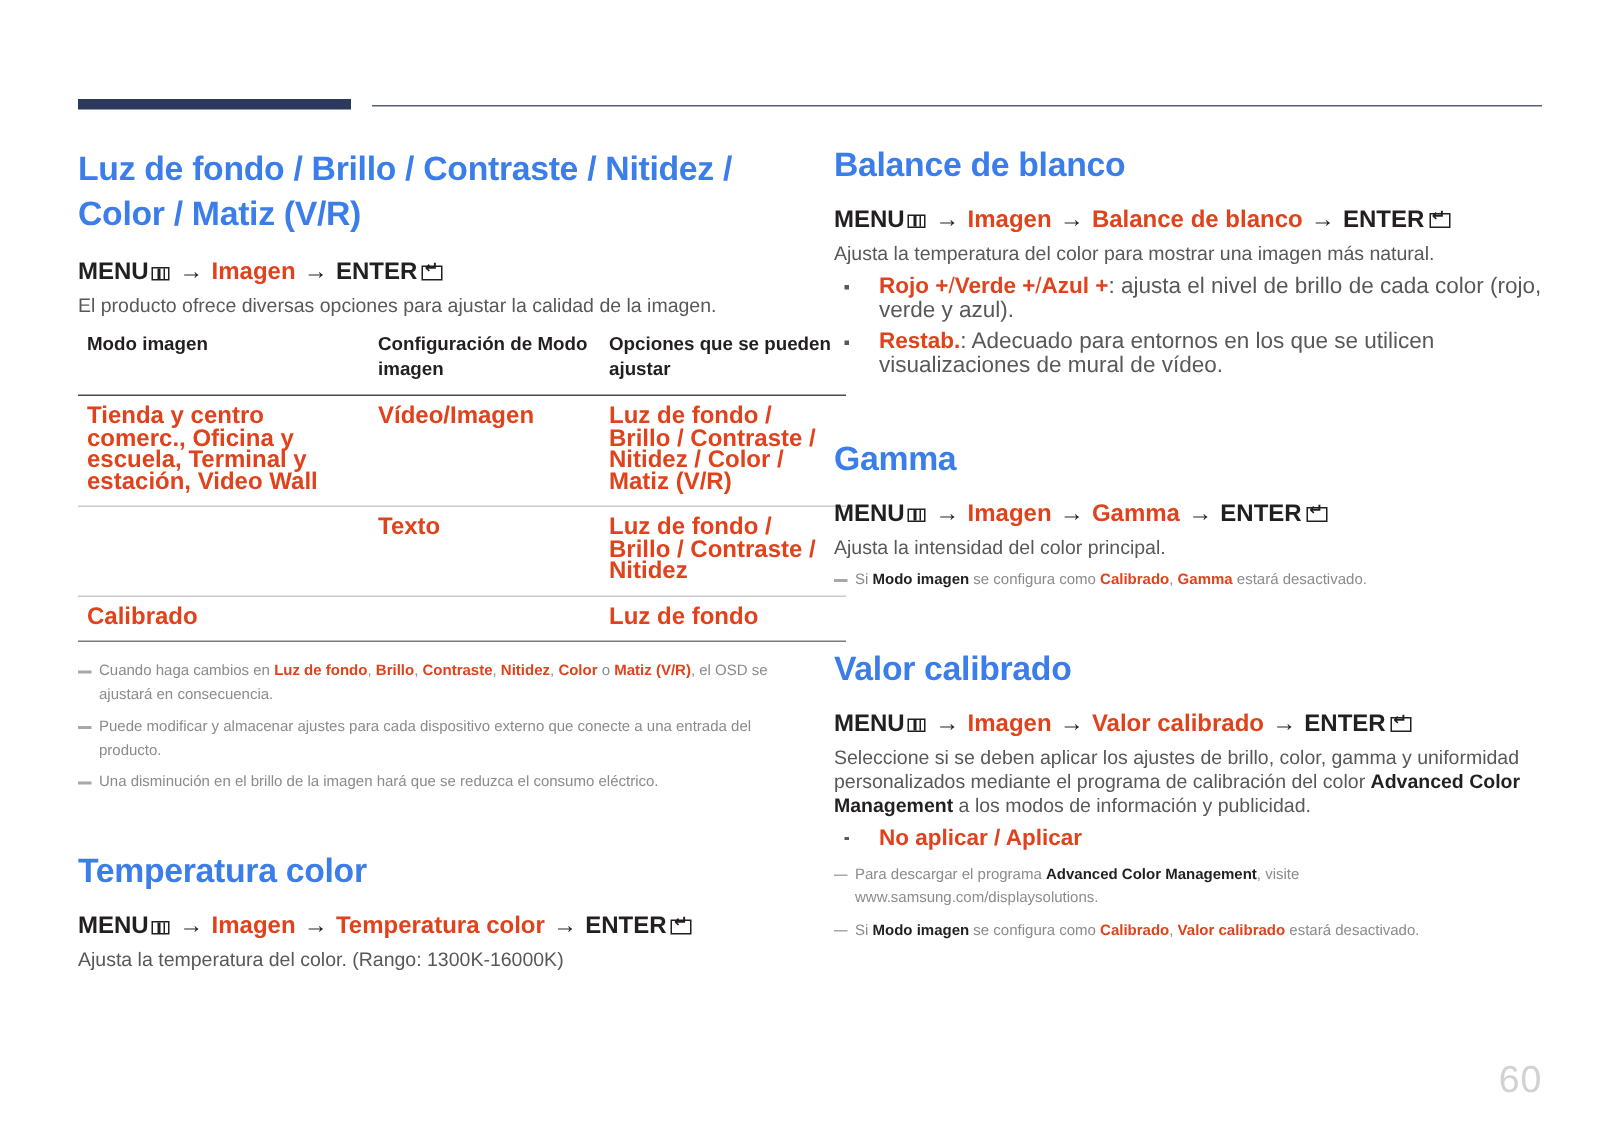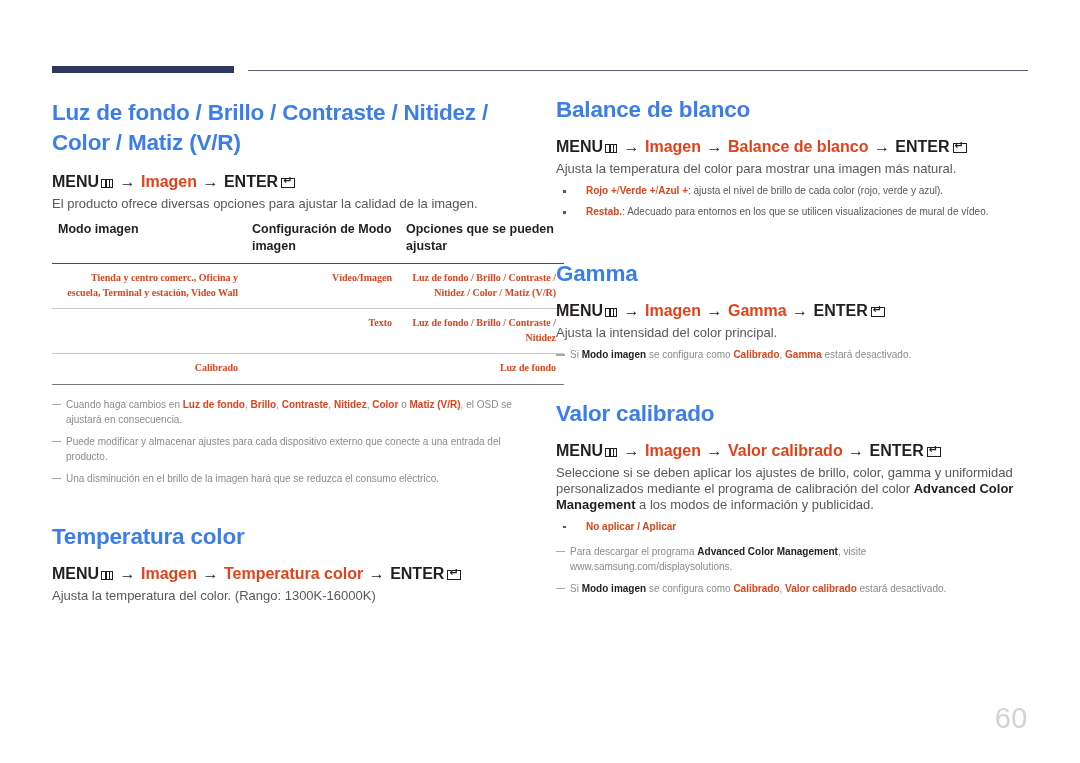--- a/index.html
+++ b/index.html
@@ -74,21 +74,21 @@
     margin:0 0 9px 0;
   }
   p.body.tight{margin-bottom:6px;}
   .b{font-weight:bold;color:#231f20;}
   .r{color:#e0431c;font-weight:bold;}
   .rn{color:#e0431c;}
 
   
   ul.bul{list-style:none;margin:0 0 9px 0;padding:0;}
   ul.bul li{
-    font-size:10px;line-height:16px;color:#58585b;
+    font-size:15px;line-height:16px;color:#58585b;
     position:relative;padding-left:30px;margin-bottom:5px;
   }
   ul.bul li:before{
     content:"";position:absolute;left:7px;top:7px;
     width:2.6px;height:2.6px;background:#58585b;
   }
 
   
   .note{
     font-size:10px;line-height:15.5px;color:#8b8b8e;
@@ -106,36 +106,35 @@
     width:470px;border-collapse:collapse;margin:9px 0 0 0;
     table-layout:fixed;
   }
   table.modes th{
     text-align:left;vertical-align:top;
     font-size:12.5px;line-height:17px;font-weight:bold;color:#231f20;
     padding:0 8px 8px 6px;
     border-bottom:1.6px solid #4a4a4d;
   }
   table.modes td{
-    text-align:right;vertical-align:top;
-    font-size:10px;line-height:14.5px;
+    text-align:left;vertical-align:top;
+    font-size:16px;line-height:14.5px;
     color:#e0431c;font-weight:bold;
     padding:7px 8px 8px 6px;
     border-bottom:1px solid #c9c9cc;
-    font-family:Liberation Serif, serif;
   }
   table.modes tr.last td{border-bottom:1.3px solid #7a7a7d;}
   .c1{width:180px;}
   .c2{width:140px;}
   .c3{width:150px;}
 
   
   .pagenum{
     position:absolute;right:52px;bottom:28px;
-    font-size:29px;color:#d2d2d6;font-weight:normal;
+    font-size:25px;color:#d2d2d6;font-weight:normal;
     letter-spacing:0.5px;
   }
 
   .spacer-lg{height:30px;}
 </style>
 </head>
 <body>
 
 <div class="page">
 

